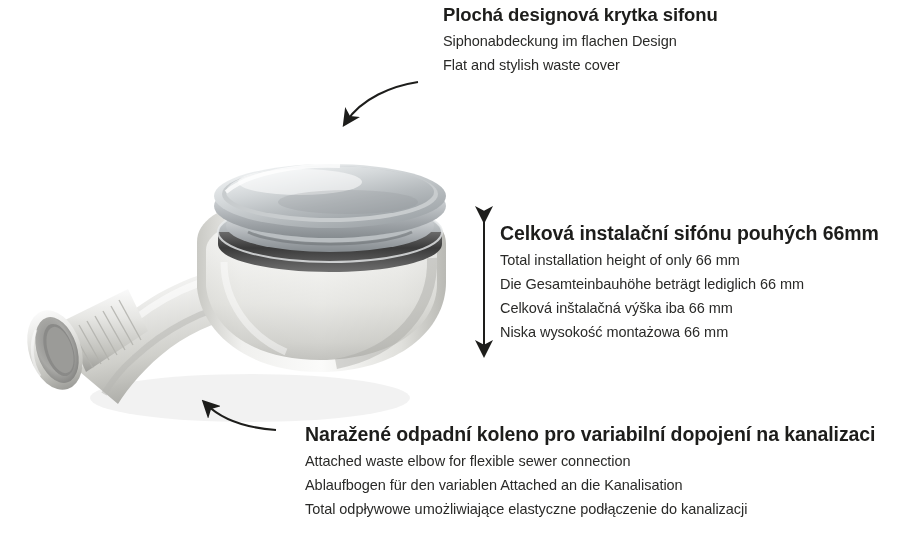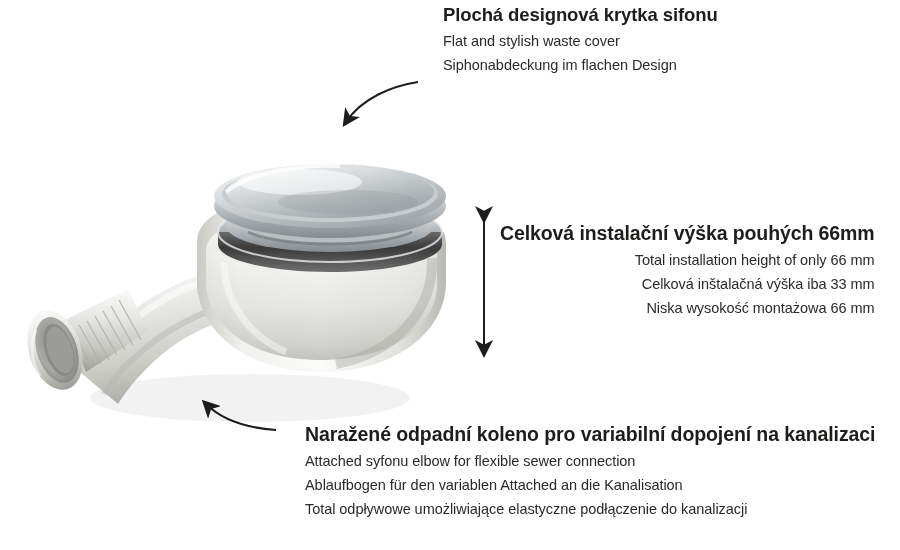--- a/index.html
+++ b/index.html
@@ -39,21 +39,21 @@
     margin: 0 0 7px 0;
     letter-spacing: -0.05px;
   }
 
   #annot-top { left: 443px; top: 4px; }
   #annot-top .headline { font-size: 18.5px; }
   #annot-top .line { margin-bottom: 8px; }
 
   #annot-right { left: 500px; top: 222px; }
   #annot-right .headline { font-size: 19.5px; }
-  #annot-right .line { margin-bottom: 8px; text-align: right; }
+  #annot-right .line { margin-bottom: 8px; }
 
   #annot-bottom { left: 305px; top: 423px; }
   #annot-bottom .headline { font-size: 19.5px; }
   #annot-bottom .line { margin-bottom: 8px; }
 
   
   #arrows, #drawing {
     position: absolute;
     left: 0;
     top: 0;
@@ -235,31 +235,32 @@
 
     <path d="M 276 430 C 248 428, 222 420, 206 404" fill="none" stroke="#1d1d1b" stroke-width="2" marker-end="url(#ah)"></path>
 
     <g>
       <line x1="484" y1="218" x2="484" y2="352" stroke="#1d1d1b" stroke-width="2" marker-start="url(#ahUp)" marker-end="url(#ah)"></line>
     </g>
   </svg>
 
   <div class="annot" id="annot-top">
     <div class="headline">Plochá designová krytka sifonu</div>
+    <div class="line">Siphonabdeckung im flachen Design</div>
     <div class="line">Flat and stylish waste cover</div>
-    <div class="line">Siphonabdeckung im flachen Design</div>
   </div>
 
   <div class="annot" id="annot-right">
-    <div class="headline">Celková instalační výška pouhých 66mm</div>
+    <div class="headline">Celková instalační sifónu pouhých 66mm</div>
     <div class="line">Total installation height of only 66 mm</div>
-    <div class="line">Celková inštalačná výška iba 33 mm</div>
+    <div class="line">Die Gesamteinbauhöhe beträgt lediglich 66 mm</div>
+    <div class="line">Celková inštalačná výška iba 66 mm</div>
     <div class="line">Niska wysokość montażowa 66 mm</div>
   </div>
 
   <div class="annot" id="annot-bottom">
     <div class="headline">Naražené odpadní koleno pro variabilní dopojení na kanalizaci</div>
-    <div class="line">Attached syfonu elbow for flexible sewer connection</div>
+    <div class="line">Attached waste elbow for flexible sewer connection</div>
     <div class="line">Ablaufbogen für den variablen Attached an die Kanalisation</div>
     <div class="line">Total odpływowe umożliwiające elastyczne podłączenie do kanalizacji</div>
   </div>
 
 </div>
 
 </body></html>

